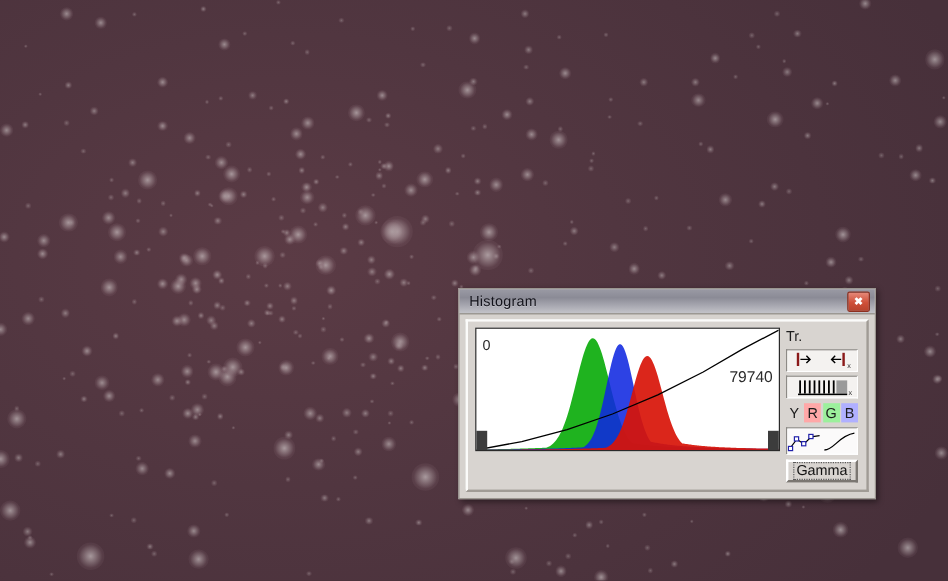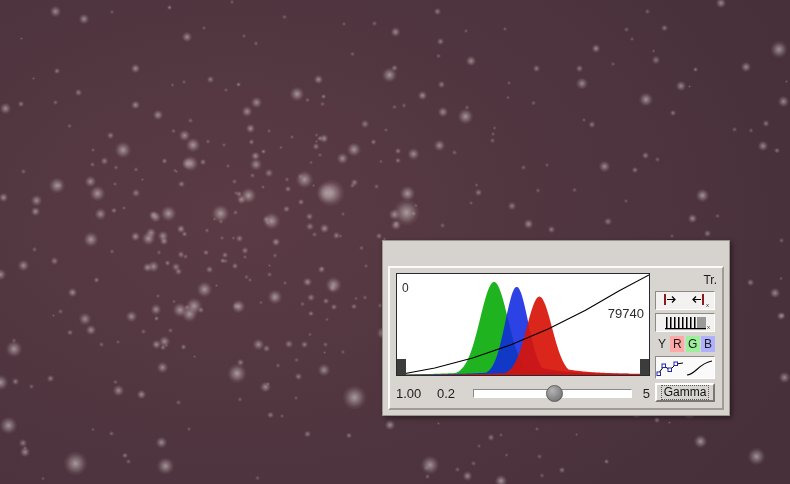--- a/index.html
+++ b/index.html
@@ -107,21 +107,21 @@
     border:1px solid #5d5d5d;
     cursor:pointer;
   }
   #val-high{font-size:13px;color:#1d1d1d;width:12px;text-align:right;}
 
   
   #rightcol{
     position:absolute;right:5px;top:4px;width:62px;bottom:5px;
   }
   #tr-label{
-    text-align:right;font-size:12px;color:#1d1d1d;height:16px;line-height:16px;
+    text-align:left;font-size:12px;color:#1d1d1d;height:16px;line-height:16px;
   }
   .toolbox{
     width:60px;height:19px;background:#f2f0ee;
     border:1px solid;
     border-color:#8d8a86 #ffffff #ffffff #8d8a86;
     box-sizing:border-box;
     margin-top:3px;position:relative;overflow:hidden;cursor:pointer;
   }
   .toolbox svg{display:block;}
 
@@ -591,46 +591,42 @@
       <div class="star" style="left:631.8px;top:253.8px;width:11.0px;height:11.0px;background:radial-gradient(circle,rgba(255,252,250,0.85) 0%, rgba(250,240,240,0.47) 32%, rgba(200,170,180,0.18) 60%, rgba(120,80,95,0) 100%);"></div>
       <div class="star" style="left:379.4px;top:159.8px;width:3.3px;height:3.3px;background:radial-gradient(circle,rgba(255,252,250,0.5) 0%, rgba(250,240,240,0.28) 32%, rgba(200,170,180,0.18) 60%, rgba(120,80,95,0) 100%);"></div>
       <div class="star" style="left:418.7px;top:379.9px;width:4.9px;height:4.9px;background:radial-gradient(circle,rgba(255,252,250,0.5) 0%, rgba(250,240,240,0.28) 32%, rgba(200,170,180,0.18) 60%, rgba(120,80,95,0) 100%);"></div>
       <div class="star" style="left:19.1px;top:438.7px;width:8.0px;height:8.0px;background:radial-gradient(circle,rgba(255,252,250,0.7) 0%, rgba(250,240,240,0.39) 32%, rgba(200,170,180,0.18) 60%, rgba(120,80,95,0) 100%);"></div>
       <div class="star" style="left:440.3px;top:222.5px;width:5.1px;height:5.1px;background:radial-gradient(circle,rgba(255,252,250,0.5) 0%, rgba(250,240,240,0.28) 32%, rgba(200,170,180,0.18) 60%, rgba(120,80,95,0) 100%);"></div>
     </div>
 </div>
 
 <div id="histwin">
 
+  <div id="titlebar">
+    <div id="title-text">Histogram</div>
+    <div id="close-btn">✖</div>
+  </div>
 
   <div id="winbody">
 
     <div id="leftcol">
 
       <div id="plotwrap">
         <svg id="plotsvg" width="252" height="101" viewBox="0 0 252 101">
             <path d="M 0 101 L 0.00 100.54 L 0.97 100.53 L 1.94 100.52 L 2.91 100.50 L 3.88 100.49 L 4.85 100.48 L 5.82 100.47 L 6.78 100.45 L 7.75 100.44 L 8.72 100.43 L 9.69 100.41 L 10.66 100.40 L 11.63 100.38 L 12.60 100.37 L 13.57 100.35 L 14.54 100.34 L 15.51 100.32 L 16.48 100.31 L 17.45 100.29 L 18.42 100.27 L 19.38 100.25 L 20.35 100.24 L 21.32 100.22 L 22.29 100.20 L 23.26 100.18 L 24.23 100.16 L 25.20 100.14 L 26.17 100.12 L 27.14 100.10 L 28.11 100.07 L 29.08 100.05 L 30.05 100.03 L 31.02 100.00 L 31.98 99.98 L 32.95 99.95 L 33.92 99.93 L 34.89 99.90 L 35.86 99.88 L 36.83 99.85 L 37.80 99.82 L 38.77 99.79 L 39.74 99.76 L 40.71 99.73 L 41.68 99.70 L 42.65 99.67 L 43.62 99.64 L 44.58 99.61 L 45.55 99.57 L 46.52 99.54 L 47.49 99.50 L 48.46 99.46 L 49.43 99.43 L 50.40 99.39 L 51.37 99.35 L 52.34 99.31 L 53.31 99.27 L 54.28 99.23 L 55.25 99.18 L 56.22 99.14 L 57.18 99.09 L 58.15 99.05 L 59.12 98.78 L 60.09 98.32 L 61.06 97.78 L 62.03 97.15 L 63.00 96.42 L 63.97 95.58 L 64.94 94.61 L 65.91 93.51 L 66.88 92.25 L 67.85 90.84 L 68.82 89.26 L 69.78 87.50 L 70.75 85.54 L 71.72 83.40 L 72.69 81.05 L 73.66 78.50 L 74.63 75.75 L 75.60 72.80 L 76.57 69.65 L 77.54 66.33 L 78.51 62.84 L 79.48 59.21 L 80.45 55.46 L 81.42 51.60 L 82.38 47.69 L 83.35 43.74 L 84.32 39.80 L 85.29 35.92 L 86.26 32.12 L 87.23 28.45 L 88.20 24.96 L 89.17 21.70 L 90.14 18.70 L 91.11 16.00 L 92.08 13.64 L 93.05 11.65 L 94.02 10.06 L 94.98 8.90 L 95.95 8.18 L 96.92 7.90 L 97.89 8.08 L 98.86 8.72 L 99.83 9.79 L 100.80 11.30 L 101.77 13.21 L 102.74 15.50 L 103.71 18.13 L 104.68 21.08 L 105.65 24.29 L 106.62 27.74 L 107.58 31.37 L 108.55 35.15 L 109.52 39.02 L 110.49 42.95 L 111.46 46.90 L 112.43 50.82 L 113.40 54.69 L 114.37 58.47 L 115.34 62.13 L 116.31 65.65 L 117.28 69.00 L 118.25 72.18 L 119.22 75.17 L 120.18 77.97 L 121.15 80.56 L 122.12 82.94 L 123.09 85.13 L 124.06 87.12 L 125.03 88.92 L 126.00 90.54 L 126.97 91.98 L 127.94 93.27 L 128.91 94.40 L 129.88 95.15 L 130.85 95.32 L 131.82 95.48 L 132.78 95.64 L 133.75 95.79 L 134.72 95.93 L 135.69 96.07 L 136.66 96.21 L 137.63 96.34 L 138.60 96.46 L 139.57 96.58 L 140.54 96.70 L 141.51 96.81 L 142.48 96.92 L 143.45 97.02 L 144.42 97.12 L 145.38 97.22 L 146.35 97.31 L 147.32 97.40 L 148.29 97.49 L 149.26 97.57 L 150.23 97.65 L 151.20 97.73 L 152.17 97.81 L 153.14 97.88 L 154.11 97.95 L 155.08 98.02 L 156.05 98.08 L 157.02 98.15 L 157.98 98.21 L 158.95 98.27 L 159.92 98.32 L 160.89 98.38 L 161.86 98.43 L 162.83 98.49 L 163.80 98.54 L 164.77 98.58 L 165.74 98.63 L 166.71 98.68 L 167.68 98.72 L 168.65 98.77 L 169.62 98.81 L 170.58 98.85 L 171.55 98.89 L 172.52 98.93 L 173.49 98.96 L 174.46 99.00 L 175.43 99.03 L 176.40 99.07 L 177.37 99.10 L 178.34 99.13 L 179.31 99.16 L 180.28 99.19 L 181.25 99.22 L 182.22 99.25 L 183.18 99.28 L 184.15 99.31 L 185.12 99.33 L 186.09 99.36 L 187.06 99.39 L 188.03 99.41 L 189.00 99.43 L 189.97 99.46 L 190.94 99.48 L 191.91 99.50 L 192.88 99.52 L 193.85 99.54 L 194.82 99.57 L 195.78 99.59 L 196.75 99.61 L 197.72 99.62 L 198.69 99.64 L 199.66 99.66 L 200.63 99.68 L 201.60 99.70 L 202.57 99.71 L 203.54 99.73 L 204.51 99.75 L 205.48 99.76 L 206.45 99.78 L 207.42 99.80 L 208.38 99.81 L 209.35 99.83 L 210.32 99.84 L 211.29 99.85 L 212.26 99.87 L 213.23 99.88 L 214.20 99.90 L 215.17 99.91 L 216.14 99.92 L 217.11 99.94 L 218.08 99.95 L 219.05 99.96 L 220.02 99.97 L 220.98 99.98 L 221.95 100.00 L 222.92 100.01 L 223.89 100.02 L 224.86 100.03 L 225.83 100.04 L 226.80 100.05 L 227.77 100.06 L 228.74 100.07 L 229.71 100.08 L 230.68 100.09 L 231.65 100.10 L 232.62 100.11 L 233.58 100.12 L 234.55 100.13 L 235.52 100.14 L 236.49 100.15 L 237.46 100.16 L 238.43 100.17 L 239.40 100.18 L 240.37 100.19 L 241.34 100.20 L 242.31 100.20 L 243.28 100.21 L 244.25 100.22 L 245.22 100.23 L 246.18 100.24 L 247.15 100.25 L 248.12 100.25 L 249.09 100.26 L 250.06 100.27 L 251.03 100.28 L 252.00 100.28 L 252 101 Z" fill="#00a800" fill-opacity="0.88" stroke="none"></path>
             <path d="M 0 101 L 0.00 100.75 L 0.97 100.74 L 1.94 100.74 L 2.91 100.73 L 3.88 100.73 L 4.85 100.72 L 5.82 100.71 L 6.78 100.71 L 7.75 100.70 L 8.72 100.69 L 9.69 100.68 L 10.66 100.68 L 11.63 100.67 L 12.60 100.66 L 13.57 100.65 L 14.54 100.64 L 15.51 100.63 L 16.48 100.63 L 17.45 100.62 L 18.42 100.61 L 19.38 100.60 L 20.35 100.59 L 21.32 100.58 L 22.29 100.57 L 23.26 100.56 L 24.23 100.55 L 25.20 100.53 L 26.17 100.52 L 27.14 100.51 L 28.11 100.50 L 29.08 100.49 L 30.05 100.48 L 31.02 100.46 L 31.98 100.45 L 32.95 100.44 L 33.92 100.42 L 34.89 100.41 L 35.86 100.39 L 36.83 100.38 L 37.80 100.36 L 38.77 100.35 L 39.74 100.33 L 40.71 100.32 L 41.68 100.30 L 42.65 100.28 L 43.62 100.26 L 44.58 100.25 L 45.55 100.23 L 46.52 100.21 L 47.49 100.19 L 48.46 100.17 L 49.43 100.15 L 50.40 100.13 L 51.37 100.11 L 52.34 100.09 L 53.31 100.07 L 54.28 100.04 L 55.25 100.02 L 56.22 100.00 L 57.18 99.97 L 58.15 99.95 L 59.12 99.92 L 60.09 99.89 L 61.06 99.87 L 62.03 99.84 L 63.00 99.81 L 63.97 99.78 L 64.94 99.75 L 65.91 99.72 L 66.88 99.69 L 67.85 99.66 L 68.82 99.63 L 69.78 99.59 L 70.75 99.56 L 71.72 99.52 L 72.69 99.49 L 73.66 99.45 L 74.63 99.41 L 75.60 99.38 L 76.57 99.34 L 77.54 99.30 L 78.51 99.25 L 79.48 99.21 L 80.45 99.17 L 81.42 99.12 L 82.38 99.08 L 83.35 99.03 L 84.32 98.98 L 85.29 98.93 L 86.26 98.88 L 87.23 98.83 L 88.20 98.78 L 89.17 98.65 L 90.14 98.05 L 91.11 97.33 L 92.08 96.46 L 93.05 95.43 L 94.02 94.22 L 94.98 92.80 L 95.95 91.15 L 96.92 89.27 L 97.89 87.12 L 98.86 84.70 L 99.83 82.00 L 100.80 79.01 L 101.77 75.73 L 102.74 72.18 L 103.71 68.37 L 104.68 64.33 L 105.65 60.08 L 106.62 55.67 L 107.58 51.16 L 108.55 46.59 L 109.52 42.04 L 110.49 37.57 L 111.46 33.26 L 112.43 29.18 L 113.40 25.41 L 114.37 22.03 L 115.34 19.09 L 116.31 16.66 L 117.28 14.79 L 118.25 13.52 L 119.22 12.88 L 120.18 12.88 L 121.15 13.52 L 122.12 14.79 L 123.09 16.66 L 124.06 19.09 L 125.03 22.03 L 126.00 25.41 L 126.97 29.18 L 127.94 33.26 L 128.91 37.57 L 129.88 42.04 L 130.85 46.59 L 131.82 51.16 L 132.78 55.67 L 133.75 60.08 L 134.72 64.33 L 135.69 68.37 L 136.66 72.18 L 137.63 75.73 L 138.60 79.01 L 139.57 82.00 L 140.54 84.70 L 141.51 87.12 L 142.48 89.27 L 143.45 91.15 L 144.42 92.80 L 145.38 94.06 L 146.35 94.27 L 147.32 94.48 L 148.29 94.68 L 149.26 94.86 L 150.23 95.05 L 151.20 95.22 L 152.17 95.39 L 153.14 95.55 L 154.11 95.71 L 155.08 95.86 L 156.05 96.01 L 157.02 96.15 L 157.98 96.28 L 158.95 96.41 L 159.92 96.53 L 160.89 96.65 L 161.86 96.77 L 162.83 96.88 L 163.80 96.99 L 164.77 97.09 L 165.74 97.19 L 166.71 97.29 L 167.68 97.38 L 168.65 97.47 L 169.62 97.56 L 170.58 97.64 L 171.55 97.72 L 172.52 97.80 L 173.49 97.87 L 174.46 97.95 L 175.43 98.02 L 176.40 98.08 L 177.37 98.15 L 178.34 98.21 L 179.31 98.27 L 180.28 98.33 L 181.25 98.39 L 182.22 98.44 L 183.18 98.50 L 184.15 98.55 L 185.12 98.60 L 186.09 98.65 L 187.06 98.69 L 188.03 98.74 L 189.00 98.78 L 189.97 98.83 L 190.94 98.87 L 191.91 98.91 L 192.88 98.95 L 193.85 98.98 L 194.82 99.02 L 195.78 99.06 L 196.75 99.09 L 197.72 99.12 L 198.69 99.16 L 199.66 99.19 L 200.63 99.22 L 201.60 99.25 L 202.57 99.28 L 203.54 99.31 L 204.51 99.33 L 205.48 99.36 L 206.45 99.39 L 207.42 99.41 L 208.38 99.44 L 209.35 99.46 L 210.32 99.48 L 211.29 99.51 L 212.26 99.53 L 213.23 99.55 L 214.20 99.57 L 215.17 99.59 L 216.14 99.61 L 217.11 99.63 L 218.08 99.65 L 219.05 99.67 L 220.02 99.69 L 220.98 99.71 L 221.95 99.73 L 222.92 99.74 L 223.89 99.76 L 224.86 99.78 L 225.83 99.79 L 226.80 99.81 L 227.77 99.82 L 228.74 99.84 L 229.71 99.85 L 230.68 99.87 L 231.65 99.88 L 232.62 99.90 L 233.58 99.91 L 234.55 99.92 L 235.52 99.94 L 236.49 99.95 L 237.46 99.96 L 238.43 99.97 L 239.40 99.99 L 240.37 100.00 L 241.34 100.01 L 242.31 100.02 L 243.28 100.03 L 244.25 100.04 L 245.22 100.06 L 246.18 100.07 L 247.15 100.08 L 248.12 100.09 L 249.09 100.10 L 250.06 100.11 L 251.03 100.12 L 252.00 100.13 L 252 101 Z" fill="#1028e0" fill-opacity="0.88" stroke="none"></path>
             <path d="M 0 101 L 0.00 100.87 L 0.97 100.87 L 1.94 100.87 L 2.91 100.86 L 3.88 100.86 L 4.85 100.86 L 5.82 100.85 L 6.78 100.85 L 7.75 100.85 L 8.72 100.84 L 9.69 100.84 L 10.66 100.84 L 11.63 100.83 L 12.60 100.83 L 13.57 100.82 L 14.54 100.82 L 15.51 100.81 L 16.48 100.81 L 17.45 100.81 L 18.42 100.80 L 19.38 100.80 L 20.35 100.79 L 21.32 100.79 L 22.29 100.78 L 23.26 100.78 L 24.23 100.77 L 25.20 100.76 L 26.17 100.76 L 27.14 100.75 L 28.11 100.75 L 29.08 100.74 L 30.05 100.73 L 31.02 100.73 L 31.98 100.72 L 32.95 100.71 L 33.92 100.71 L 34.89 100.70 L 35.86 100.69 L 36.83 100.69 L 37.80 100.68 L 38.77 100.67 L 39.74 100.66 L 40.71 100.65 L 41.68 100.65 L 42.65 100.64 L 43.62 100.63 L 44.58 100.62 L 45.55 100.61 L 46.52 100.60 L 47.49 100.59 L 48.46 100.58 L 49.43 100.57 L 50.40 100.56 L 51.37 100.55 L 52.34 100.54 L 53.31 100.53 L 54.28 100.52 L 55.25 100.50 L 56.22 100.49 L 57.18 100.48 L 58.15 100.47 L 59.12 100.45 L 60.09 100.44 L 61.06 100.43 L 62.03 100.41 L 63.00 100.40 L 63.97 100.38 L 64.94 100.37 L 65.91 100.35 L 66.88 100.34 L 67.85 100.32 L 68.82 100.30 L 69.78 100.29 L 70.75 100.27 L 71.72 100.25 L 72.69 100.23 L 73.66 100.22 L 74.63 100.20 L 75.60 100.18 L 76.57 100.16 L 77.54 100.14 L 78.51 100.12 L 79.48 100.09 L 80.45 100.07 L 81.42 100.05 L 82.38 100.03 L 83.35 100.00 L 84.32 99.98 L 85.29 99.95 L 86.26 99.93 L 87.23 99.90 L 88.20 99.88 L 89.17 99.85 L 90.14 99.82 L 91.11 99.79 L 92.08 99.76 L 93.05 99.73 L 94.02 99.70 L 94.98 99.67 L 95.95 99.64 L 96.92 99.60 L 97.89 99.57 L 98.86 99.53 L 99.83 99.50 L 100.80 99.46 L 101.77 99.43 L 102.74 99.39 L 103.71 99.35 L 104.68 99.31 L 105.65 99.27 L 106.62 99.22 L 107.58 99.18 L 108.55 98.87 L 109.52 98.38 L 110.49 97.81 L 111.46 97.14 L 112.43 96.35 L 113.40 95.43 L 114.37 94.38 L 115.34 93.16 L 116.31 91.78 L 117.28 90.23 L 118.25 88.48 L 119.22 86.53 L 120.18 84.38 L 121.15 82.03 L 122.12 79.47 L 123.09 76.71 L 124.06 73.75 L 125.03 70.62 L 126.00 67.32 L 126.97 63.89 L 127.94 60.35 L 128.91 56.73 L 129.88 53.08 L 130.85 49.43 L 131.82 45.84 L 132.78 42.33 L 133.75 38.98 L 134.72 35.82 L 135.69 32.90 L 136.66 30.27 L 137.63 27.98 L 138.60 26.05 L 139.57 24.53 L 140.54 23.43 L 141.51 22.79 L 142.48 22.60 L 143.45 22.88 L 144.42 23.62 L 145.38 24.80 L 146.35 26.40 L 147.32 28.41 L 148.29 30.77 L 149.26 33.46 L 150.23 36.43 L 151.20 39.64 L 152.17 43.02 L 153.14 46.55 L 154.11 50.16 L 155.08 53.81 L 156.05 57.46 L 157.02 61.07 L 157.98 64.59 L 158.95 67.99 L 159.92 71.26 L 160.89 74.36 L 161.86 77.28 L 162.83 80.00 L 163.80 82.52 L 164.77 84.83 L 165.74 86.94 L 166.71 88.84 L 167.68 90.55 L 168.65 92.07 L 169.62 93.42 L 170.58 94.60 L 171.55 95.48 L 172.52 95.64 L 173.49 95.80 L 174.46 95.96 L 175.43 96.10 L 176.40 96.24 L 177.37 96.38 L 178.34 96.51 L 179.31 96.64 L 180.28 96.76 L 181.25 96.87 L 182.22 96.99 L 183.18 97.09 L 184.15 97.20 L 185.12 97.30 L 186.09 97.40 L 187.06 97.49 L 188.03 97.58 L 189.00 97.67 L 189.97 97.75 L 190.94 97.83 L 191.91 97.91 L 192.88 97.98 L 193.85 98.06 L 194.82 98.13 L 195.78 98.19 L 196.75 98.26 L 197.72 98.32 L 198.69 98.38 L 199.66 98.44 L 200.63 98.50 L 201.60 98.55 L 202.57 98.61 L 203.54 98.66 L 204.51 98.71 L 205.48 98.76 L 206.45 98.80 L 207.42 98.85 L 208.38 98.89 L 209.35 98.93 L 210.32 98.97 L 211.29 99.01 L 212.26 99.05 L 213.23 99.09 L 214.20 99.13 L 215.17 99.16 L 216.14 99.19 L 217.11 99.23 L 218.08 99.26 L 219.05 99.29 L 220.02 99.32 L 220.98 99.35 L 221.95 99.38 L 222.92 99.41 L 223.89 99.43 L 224.86 99.46 L 225.83 99.48 L 226.80 99.51 L 227.77 99.53 L 228.74 99.56 L 229.71 99.58 L 230.68 99.60 L 231.65 99.62 L 232.62 99.64 L 233.58 99.66 L 234.55 99.68 L 235.52 99.70 L 236.49 99.72 L 237.46 99.74 L 238.43 99.76 L 239.40 99.78 L 240.37 99.80 L 241.34 99.81 L 242.31 99.83 L 243.28 99.84 L 244.25 99.86 L 245.22 99.88 L 246.18 99.89 L 247.15 99.91 L 248.12 99.92 L 249.09 99.93 L 250.06 99.95 L 251.03 99.96 L 252.00 99.98 L 252 101 Z" fill="#d81408" fill-opacity="0.92" stroke="none"></path>
             <path d="M 0.00 101.00 L 37.80 94.00 L 75.60 84.00 L 113.40 71.00 L 151.20 55.00 L 189.00 36.00 L 221.76 17.00 L 252.00 1.00" fill="none" stroke="#000000" stroke-width="1.1"></path>
           </svg>
         <div id="lbl-min">0</div>
         <div id="lbl-max">79740</div>
         <div class="edge-handle" id="handle-left"></div>
         <div class="edge-handle" id="handle-right"></div>
       </div>
 
-      <div id="sliderrow">
-        <div id="val-gamma">1.00</div>
-        <div id="val-low">0.2</div>
-        <div id="slider-track">
-          <div id="slider-thumb"></div>
-        </div>
-        <div id="val-high">5</div>
-      </div>
     </div>
 
     <div id="rightcol">
 
       <div id="tr-label">Tr.</div>
 
       <div class="toolbox">
         <svg width="58" height="17" viewBox="0 0 58 17">
           <rect x="0" y="0" width="58" height="17" fill="#f4f2f0"></rect>
           <rect x="8" y="2" width="2" height="11" fill="#8b1a1a"></rect>

